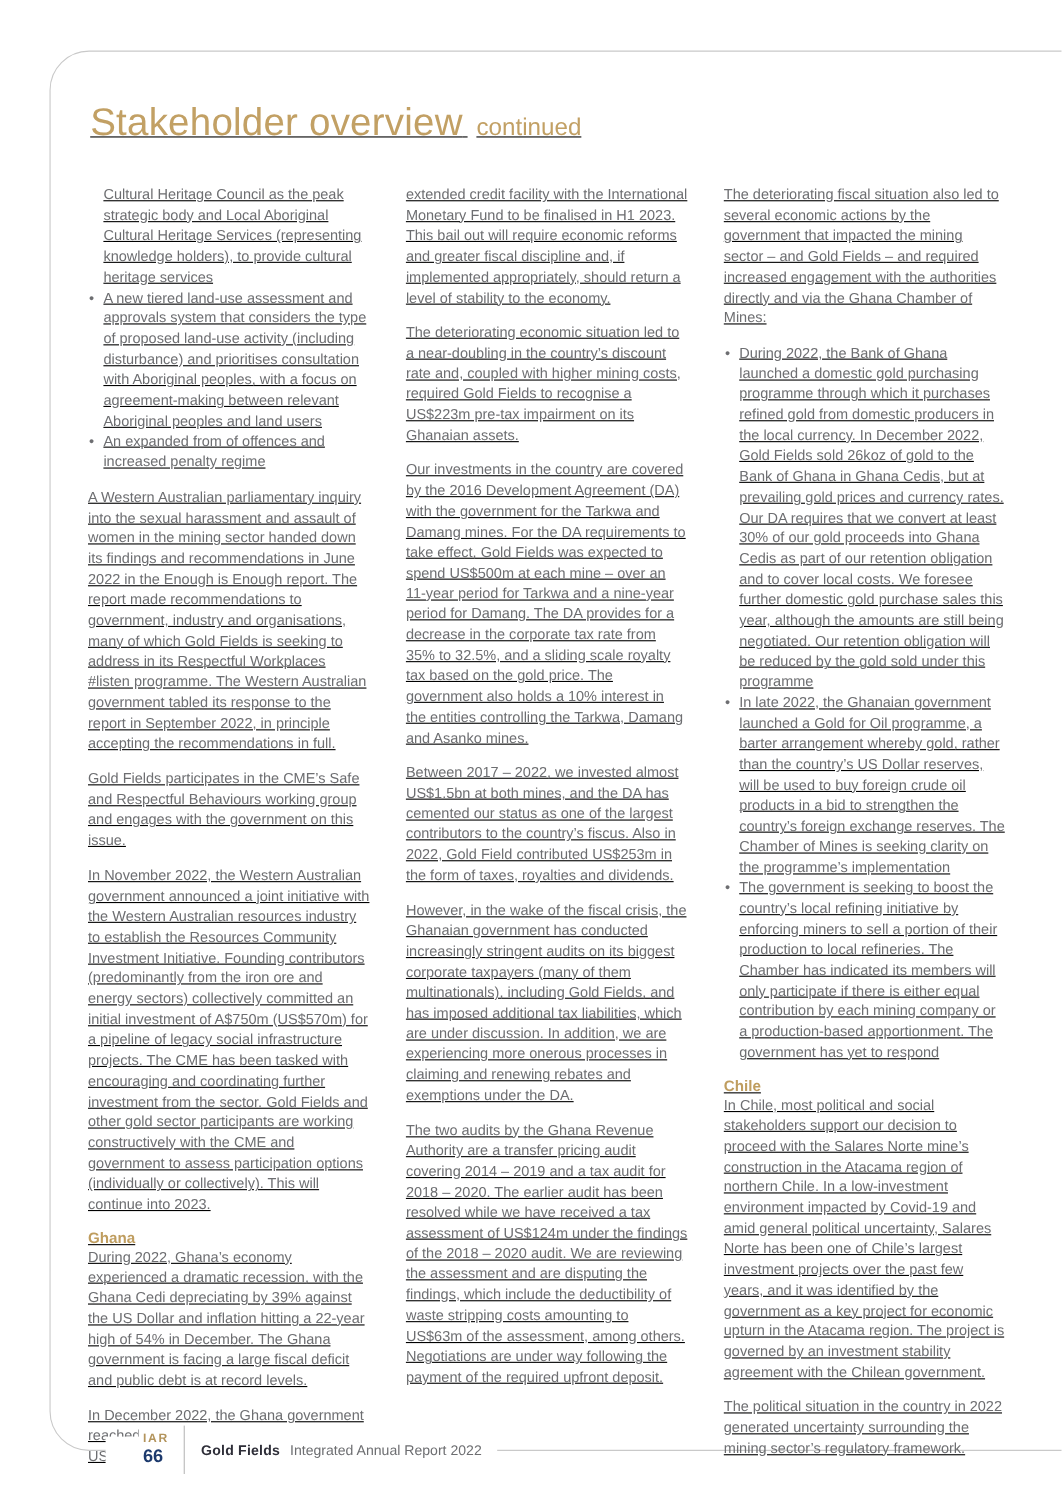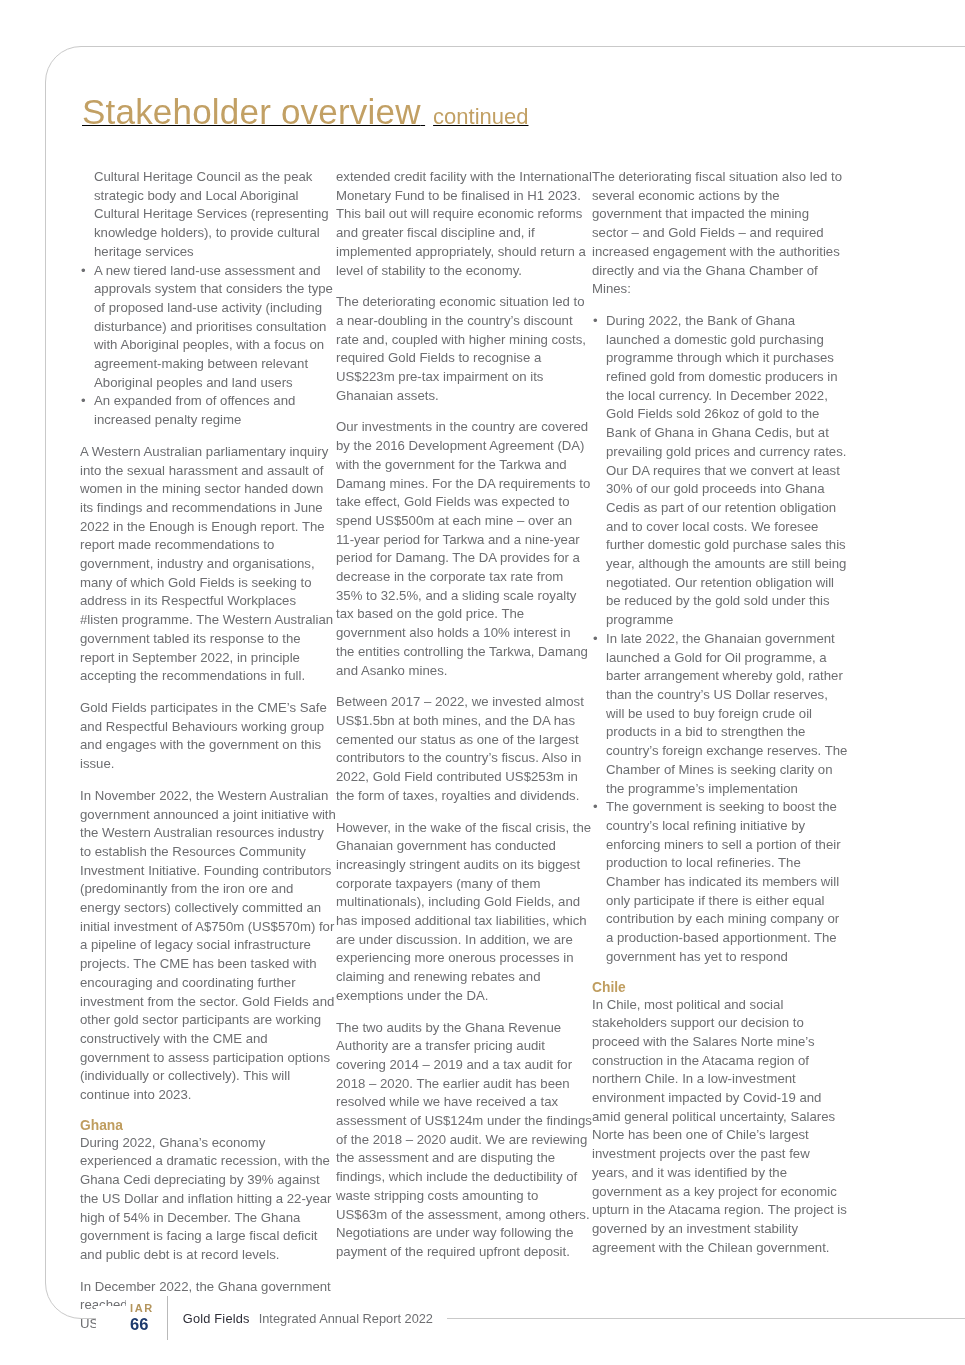--- a/index.html
+++ b/index.html
@@ -32,20 +32,22 @@
     font-weight: 300;
     color: #c2a064;
     margin-left: 8px;
   }
 
   .columns {
     position: absolute;
     left: 80px; top: 168px;
     width: 834px;
     display: flex;
+    gap: 33px;
+    text-decoration: underline;
   }
   .col { flex: 0 0 256px; width: 256px; }
 
   .col p, .col div.blk {
     font-size: 13.2px;
     line-height: 18.7px;
     color: #6d6e71;
     margin-bottom: 13px;
   }
   .bullet {
@@ -101,21 +103,21 @@
     color: #1d3a6d;
     margin-top: 1px;
   }
   .footer-divider {
     width: 1px; height: 44px;
     background: #b9b9b9;
     margin-right: 15px;
   }
   .footer-brand {
     font-size: 12.8px;
-    font-weight: normal;
+    font-weight: bold;
     color: #2e2e38;
     letter-spacing: 0.2px;
   }
   .footer-report {
     font-size: 12.8px;
     color: #6d6e71;
     margin-left: 9px;
   }
 </style>
 </head>
@@ -151,20 +153,21 @@
     <p>The two audits by the Ghana Revenue Authority are a transfer pricing audit covering 2014 – 2019 and a tax audit for 2018 – 2020. The earlier audit has been resolved while we have received a tax assessment of US$124m under the findings of the 2018 – 2020 audit. We are reviewing the assessment and are disputing the findings, which include the deductibility of waste stripping costs amounting to US$63m of the assessment, among others. Negotiations are under way following the payment of the required upfront deposit.</p>
   </div>
 
   <div class="col">
     <p>The deteriorating fiscal situation also led to several economic actions by the government that impacted the mining sector – and Gold Fields – and required increased engagement with the authorities directly and via the Ghana Chamber of Mines:</p>
     <p class="bullet">During 2022, the Bank of Ghana launched a domestic gold purchasing programme through which it purchases refined gold from domestic producers in the local currency. In December 2022, Gold Fields sold 26koz of gold to the Bank of Ghana in Ghana Cedis, but at prevailing gold prices and currency rates. Our DA requires that we convert at least 30% of our gold proceeds into Ghana Cedis as part of our retention obligation and to cover local costs. We foresee further domestic gold purchase sales this year, although the amounts are still being negotiated. Our retention obligation will be reduced by the gold sold under this programme</p>
     <p class="bullet">In late 2022, the Ghanaian government launched a Gold for Oil programme, a barter arrangement whereby gold, rather than the country’s US Dollar reserves, will be used to buy foreign crude oil products in a bid to strengthen the country’s foreign exchange reserves. The Chamber of Mines is seeking clarity on the programme’s implementation</p>
     <p class="bullet last">The government is seeking to boost the country’s local refining initiative by enforcing miners to sell a portion of their production to local refineries. The Chamber has indicated its members will only participate if there is either equal contribution by each mining company or a production-based apportionment. The government has yet to respond</p>
     <h3 class="section-heading">Chile</h3>
     <p>In Chile, most political and social stakeholders support our decision to proceed with the Salares Norte mine’s construction in the Atacama region of northern Chile. In a low-investment environment impacted by Covid-19 and amid general political uncertainty, Salares Norte has been one of Chile’s largest investment projects over the past few years, and it was identified by the government as a key project for economic upturn in the Atacama region. The project is governed by an investment stability agreement with the Chilean government.</p>
+    <p>The political situation in the country in 2022 generated uncertainty surrounding the mining sector’s regulatory framework.</p>
   </div>
 
 </div>
 
 <div class="footer-mask"></div>
 
 <div class="footer">
   <div class="footer-code-block">
     <div class="footer-code">IAR</div>
     <div class="footer-page">66</div>

